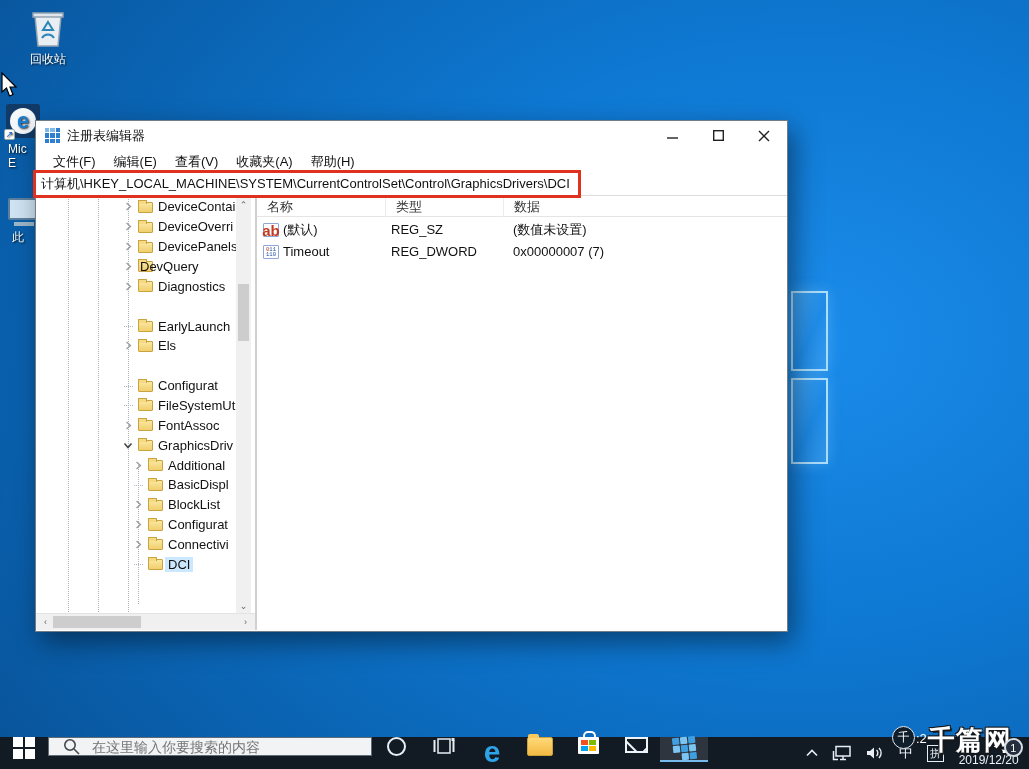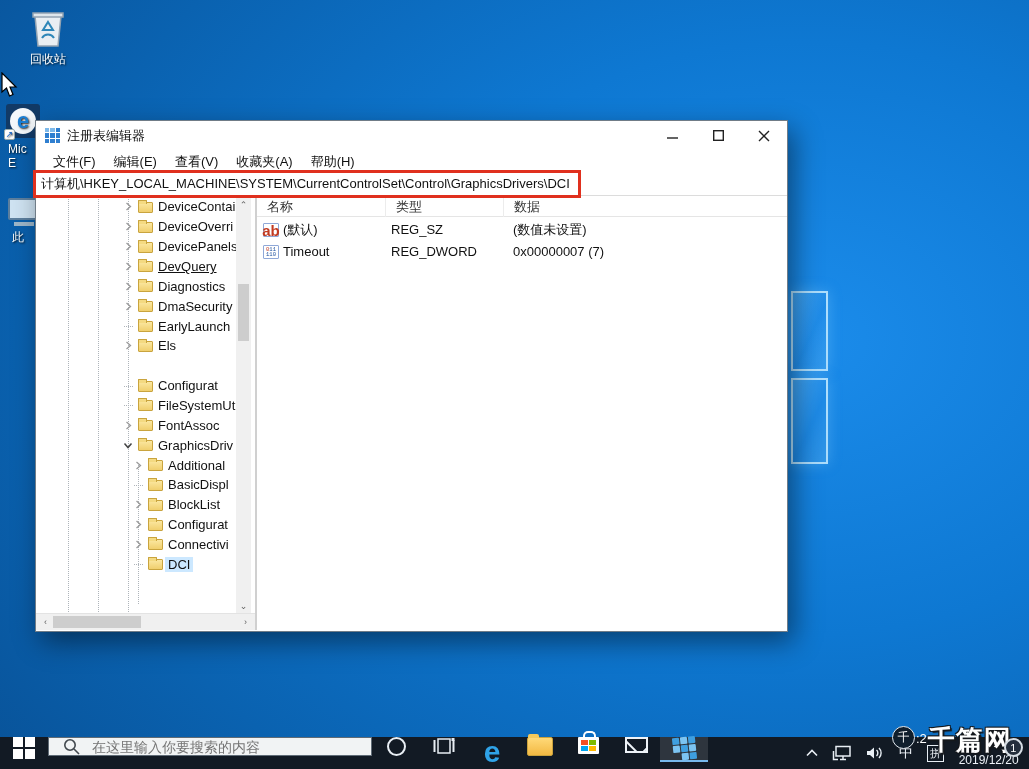--- a/index.html
+++ b/index.html
@@ -211,39 +211,30 @@
             <div class="folder" style="left: 102px; top: 4.92857px;"></div>
             <span class="t-label" style="left: 119px;">DevicePanels</span>
           </div>
           <div class="tree-row" style="top: 59.5714px; height: 19.8571px;">
             <div class="t-arrow" style="left: 86px; top: 3.92857px;">
               <svg width="9" height="9" viewBox="0 0 9 9">
                 <path d="M2.5 1 L6.5 4.5 L2.5 8" fill="none" stroke="#9a9a9a" stroke-width="1.3"></path>
               </svg>
             </div>
             <div class="folder" style="left: 102px; top: 4.92857px;"></div>
-            <span class="t-label" style="left: 119px; text-decoration: underline;">DevQuery</span>
+            <span class="t-label" style="left: 101px;">DevQuery</span>
           </div>
           <div class="tree-row" style="top: 79.4286px; height: 19.8571px;">
             <div class="t-arrow" style="left: 86px; top: 3.92857px;">
               <svg width="9" height="9" viewBox="0 0 9 9">
                 <path d="M2.5 1 L6.5 4.5 L2.5 8" fill="none" stroke="#9a9a9a" stroke-width="1.3"></path>
               </svg>
             </div>
             <div class="folder" style="left: 102px; top: 4.92857px;"></div>
             <span class="t-label" style="left: 119px;">Diagnostics</span>
-          </div>
-          <div class="tree-row" style="top: 99.2857px; height: 19.8571px;">
-            <div class="t-arrow" style="left: 86px; top: 3.92857px;">
-              <svg width="9" height="9" viewBox="0 0 9 9">
-                <path d="M2.5 1 L6.5 4.5 L2.5 8" fill="none" stroke="#9a9a9a" stroke-width="1.3"></path>
-              </svg>
-            </div>
-            <div class="folder" style="left: 102px; top: 4.92857px;"></div>
-            <span class="t-label" style="left: 119px;">DmaSecurity</span>
           </div>
           <div class="tree-row" style="top: 119.143px; height: 19.8571px;">
             <div class="t-conn" style="left: 88px; top: 9.92857px;"></div>
             <div class="folder" style="left: 102px; top: 4.92857px;"></div>
             <span class="t-label" style="left: 119px;">EarlyLaunch</span>
           </div>
           <div class="tree-row" style="top: 139px; height: 19.8571px;">
             <div class="t-arrow" style="left: 86px; top: 3.92857px;">
               <svg width="9" height="9" viewBox="0 0 9 9">
                 <path d="M2.5 1 L6.5 4.5 L2.5 8" fill="none" stroke="#9a9a9a" stroke-width="1.3"></path>

